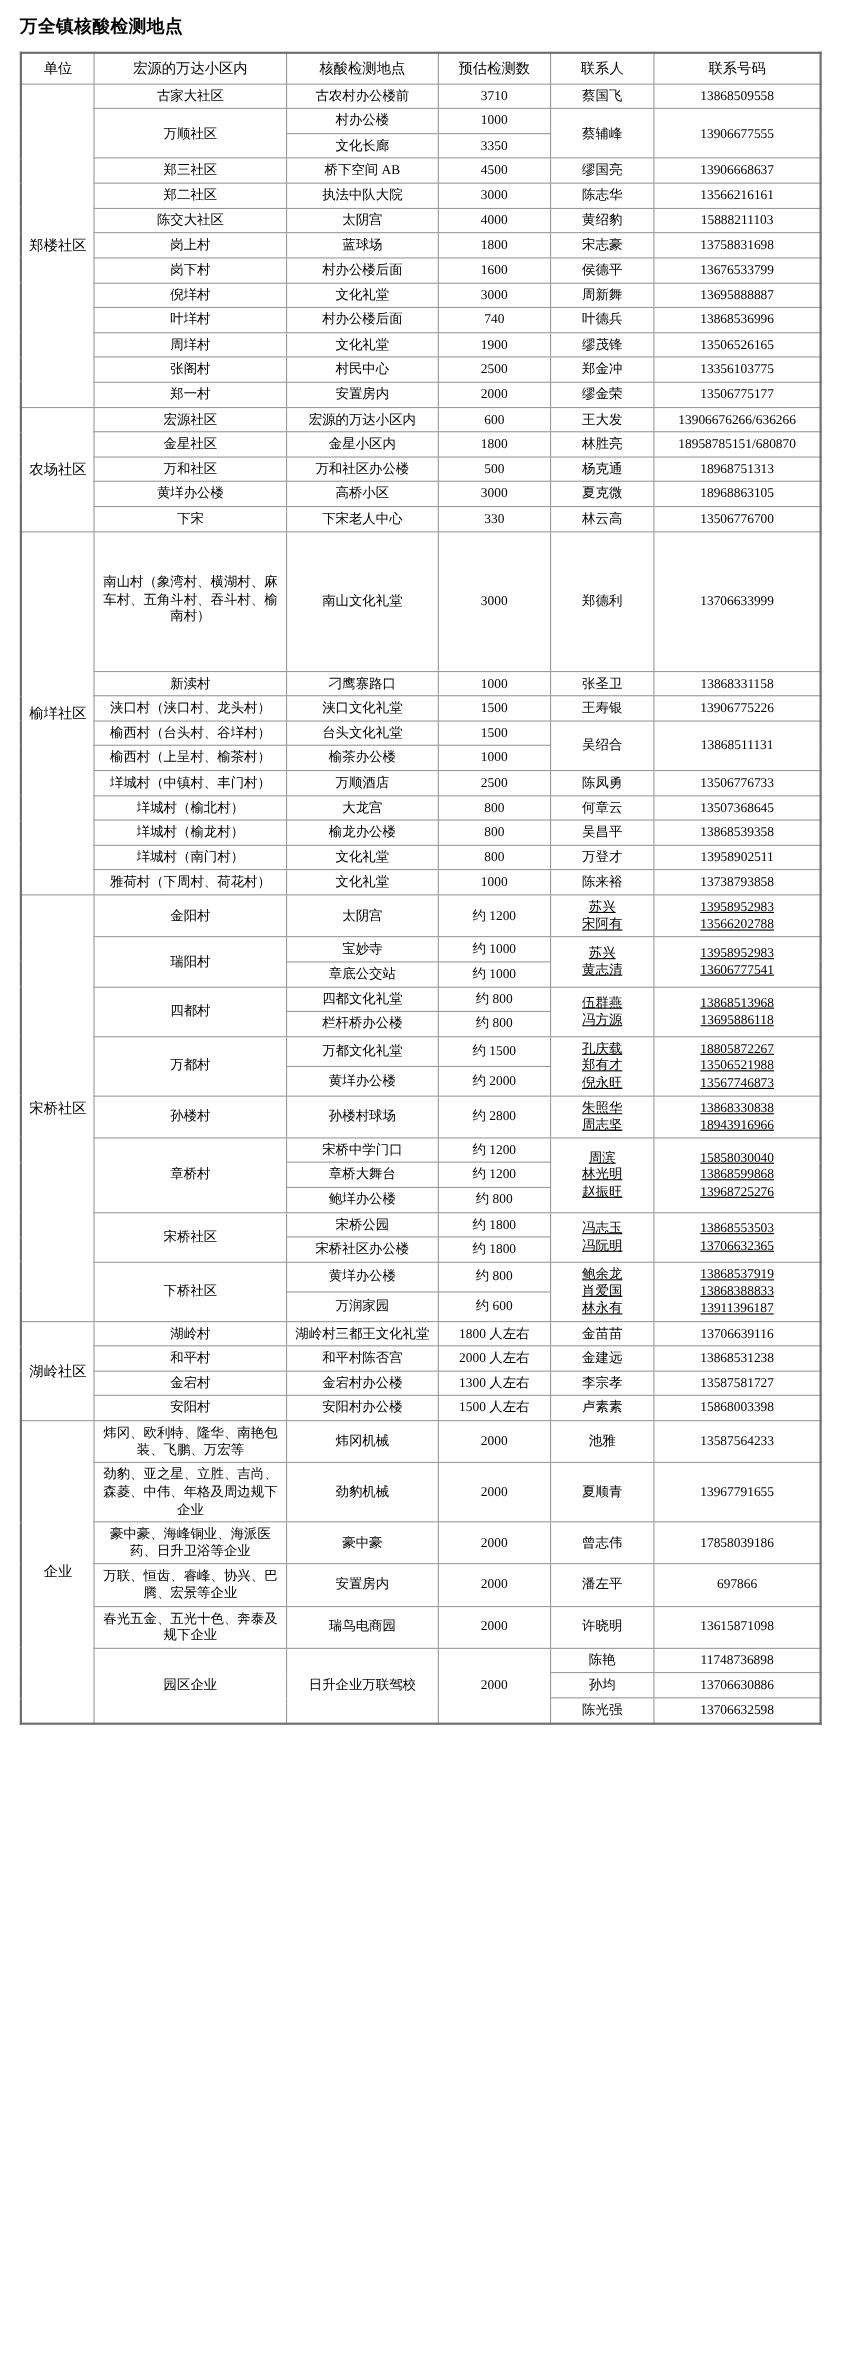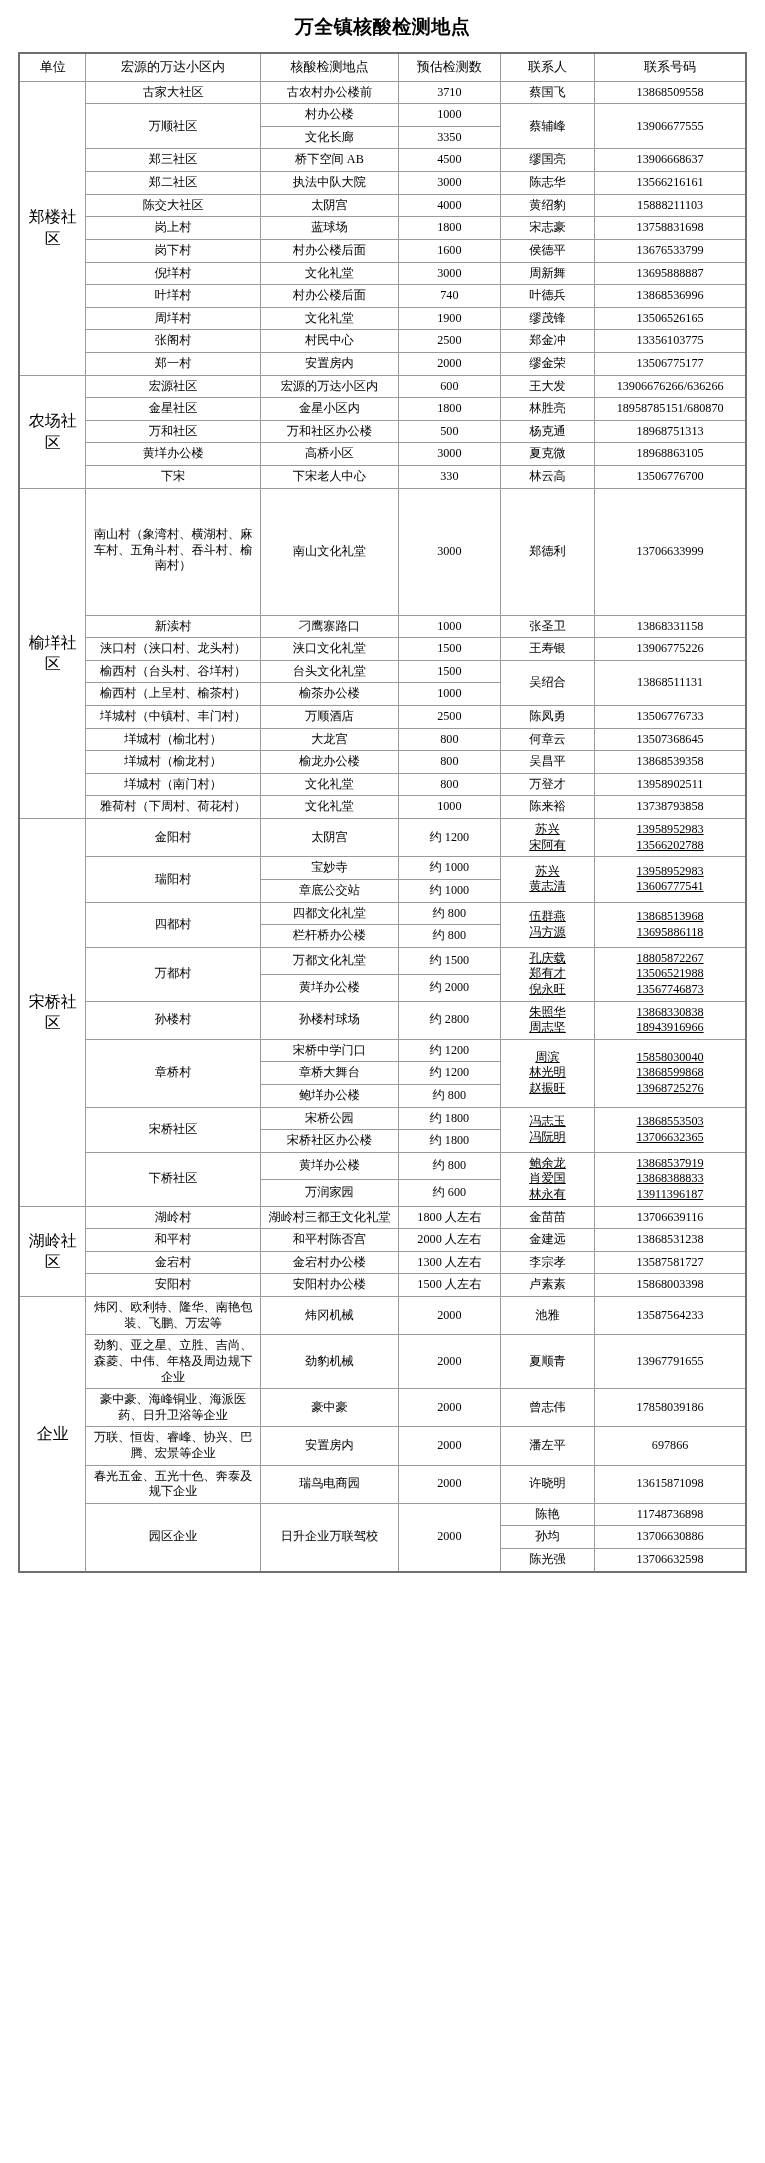--- a/index.html
+++ b/index.html
@@ -12,23 +12,23 @@
     font-family: "Liberation Serif", "DejaVu Serif", serif;
     color: #000000;
   }
   .page {
     width: 765px;
     box-sizing: border-box;
     padding: 0 18px 14px 18px;
     background: #ffffff;
   }
   .doc-title {
-    text-align: center;
+    text-align: left;
     font-weight: bold;
-    font-size: 19px;
+    font-size: 16px;
     letter-spacing: 0.5px;
     padding: 14px 0 12px 0;
     font-family: Liberation Serif, serif;
   }
   table.loc-table {
     border-collapse: collapse;
     width: 100%;
     table-layout: fixed;
     font-size: 12.2px;
     line-height: 1.28;
@@ -51,21 +51,21 @@
     border: 2px solid #6f6f6f;
   }
   .c-unit   { width: 9.2%; }
   .c-vill   { width: 24.0%; }
   .c-site   { width: 19.0%; }
   .c-num    { width: 14.0%; }
   .c-person { width: 13.0%; }
   .c-phone  { width: 20.8%; }
 
   .unit-cell {
-    font-size: 16px;
+    font-size: 13px;
     line-height: 1.35;
     margin-top: 46px;
   }
   .vill-cell { text-align: center; }
   .num-cell, .phone-cell { font-variant-numeric: tabular-nums; }
   .stack { display: block; }
   .stack span { display: block; white-space: nowrap; text-decoration: underline; }
 </style>
 </head>
 <body>

